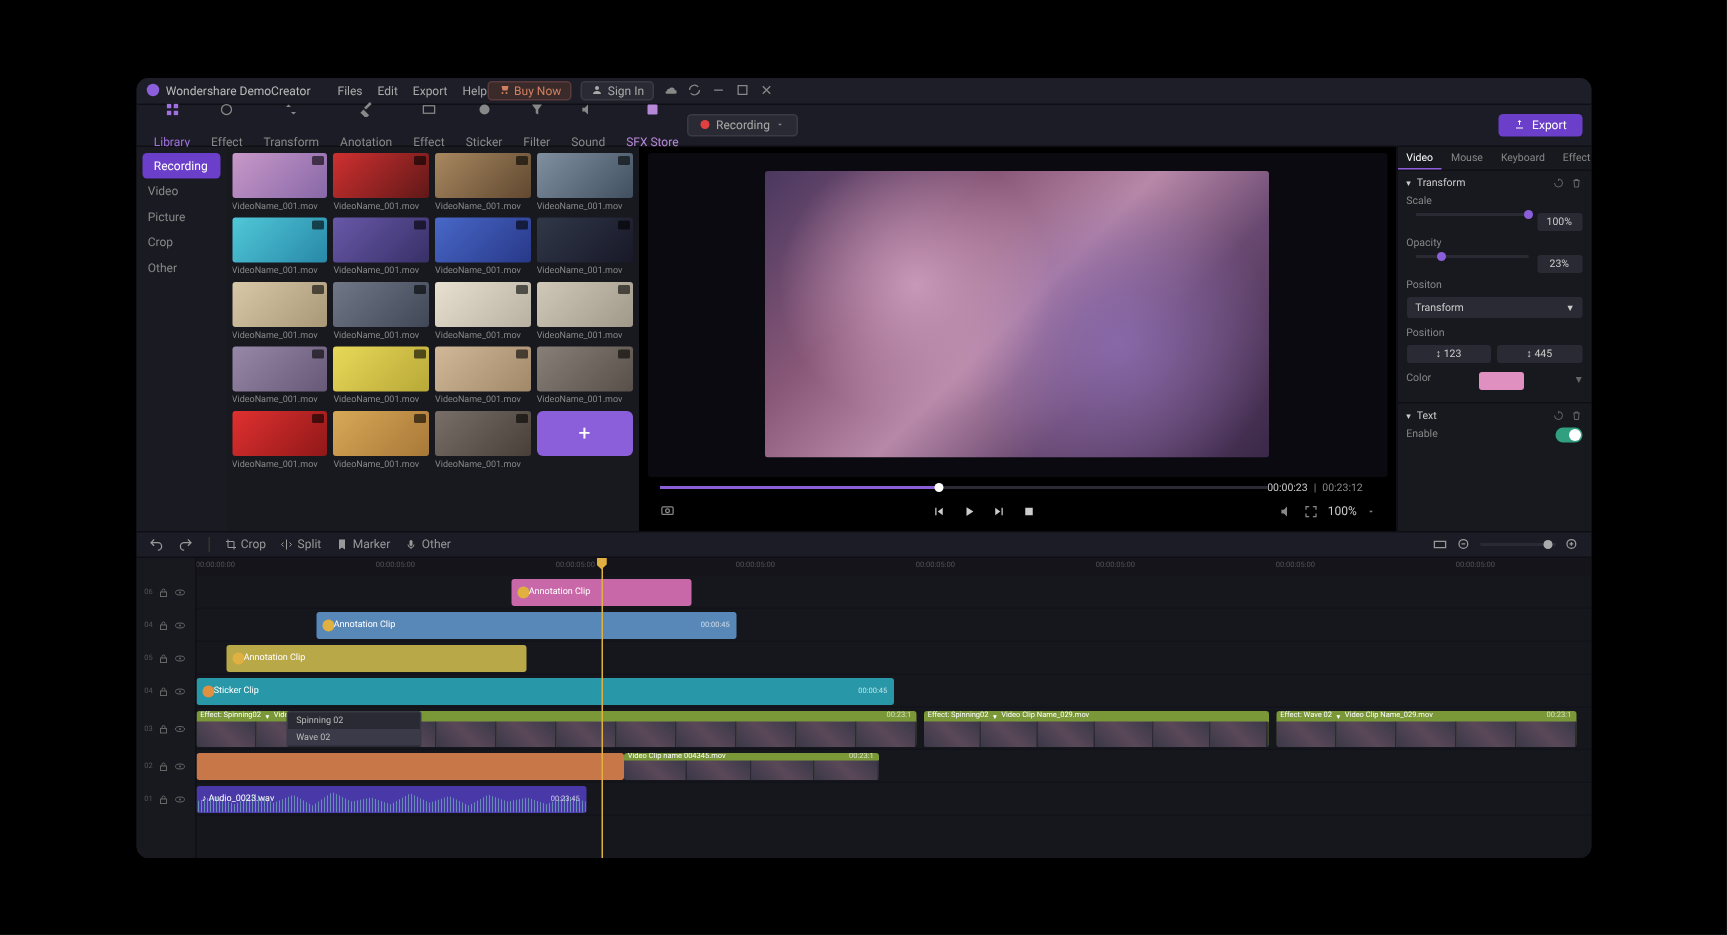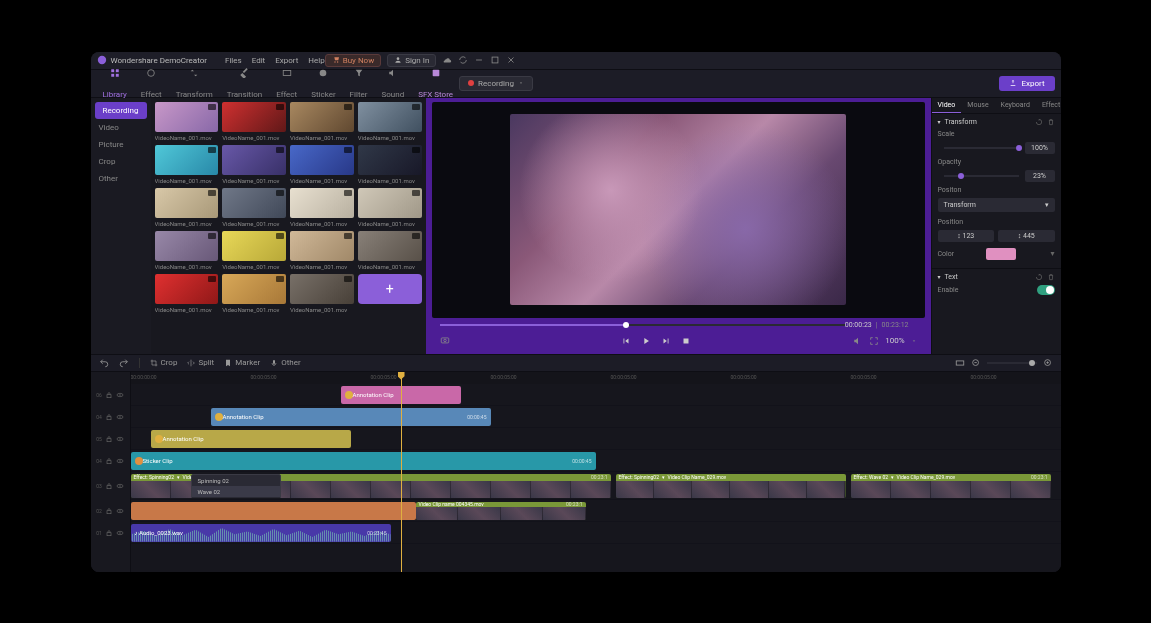--- a/index.html
+++ b/index.html
@@ -35,21 +35,21 @@
 .side-item { padding:4px 8px; cursor:pointer; color:#888; }
 .side-item.active { background:#6b3fc9; color:#fff; border-radius:3px; margin:0 4px; }
 .library-grid { flex:1; overflow:auto; padding:4px; display:grid; grid-template-columns:repeat(4,1fr); gap:4px; align-content:start; }
 .lib-item { display:flex; flex-direction:column; gap:2px; cursor:pointer; }
 .lib-thumb { width:100%; height:30px; border-radius:2px; position:relative; }
 .lib-thumb .cam { position:absolute; top:2px; right:2px; width:8px; height:6px; background:rgba(0,0,0,0.6); border-radius:1px; }
 .lib-label { font-size:6px; color:#888; white-space:nowrap; overflow:hidden; text-overflow:ellipsis; }
 .add-btn { background:#8b5fd9; border-radius:4px; display:flex; align-items:center; justify-content:center; height:30px; color:#fff; font-size:14px; }
 
 
-.preview-col { flex:1; display:flex; flex-direction:column; background:#4c1d95; padding:4px 6px; }
+.preview-col { flex:1; display:flex; flex-direction:column; background:#000000; padding:4px 6px; }
 .preview-canvas { flex:1; background:#0a0a10; border-radius:2px; display:flex; align-items:center; justify-content:center; position:relative; }
 .preview-img { width:68%; height:88%; border-radius:2px; background:
   radial-gradient(circle at 30% 40%, #c898b8 0%, transparent 35%),
   radial-gradient(circle at 70% 60%, #8868a8 0%, transparent 40%),
   linear-gradient(135deg, #4a3860 0%, #8a5878 30%, #b888a8 50%, #684870 70%, #3a2848 100%);
 }
 .preview-scrub { height:14px; display:flex; align-items:center; padding:0 8px; }
 .scrub-track { flex:1; height:2px; background:#2a2a34; position:relative; }
 .scrub-fill { position:absolute; left:0; top:0; height:100%; width:46%; background:#8b5fd9; }
 .scrub-knob { position:absolute; left:46%; top:50%; transform:translate(-50%,-50%); width:6px; height:6px; background:#fff; border-radius:50%; }
@@ -61,21 +61,21 @@
 .timecode .cur { color:#ccc; }
 
 
 .props-col { width:130px; background:#18181f; border-left:1px solid #0e0e14; display:flex; flex-direction:column; }
 .props-tabs { display:flex; border-bottom:1px solid #0e0e14; }
 .props-tab { padding:3px 6px; font-size:7px; color:#888; cursor:pointer; }
 .props-tab.active { color:#fff; border-bottom:1px solid #8b5fd9; }
 .prop-section { padding:4px 6px; }
 .prop-header { display:flex; align-items:center; gap:4px; color:#ccc; font-size:7px; margin-bottom:4px; }
 .prop-header .chev { font-size:6px; }
-.prop-row { display:flex; align-items:center; justify-content:space-between; margin-bottom:4px; }
+.prop-row { display:flex; justify-content:space-between; margin-bottom:4px; }
 .prop-label { font-size:7px; color:#888; }
 .prop-val-box { background:#2a2a34; padding:2px 6px; border-radius:2px; font-size:7px; color:#ccc; min-width:30px; text-align:center; }
 .slider { flex:1; height:2px; background:#2a2a34; margin:0 6px; position:relative; }
 .slider-knob { position:absolute; top:50%; transform:translate(-50%,-50%); width:6px; height:6px; background:#8b5fd9; border-radius:50%; }
 .prop-select { background:#2a2a34; padding:3px 6px; border-radius:2px; font-size:7px; color:#ccc; display:flex; justify-content:space-between; align-items:center; cursor:pointer; }
 .prop-inputs { display:flex; gap:4px; }
 .prop-inputs .prop-val-box { flex:1; }
 .color-swatch { width:30px; height:12px; background:#e090c0; border-radius:2px; cursor:pointer; }
 .toggle { width:18px; height:10px; background:#30a080; border-radius:5px; position:relative; cursor:pointer; }
 .toggle::after { content:''; position:absolute; right:1px; top:1px; width:8px; height:8px; background:#fff; border-radius:50%; }
@@ -203,21 +203,21 @@
       <div class="tool-tab">
           <svg viewBox="0 0 24 24">
             <path fill="currentColor" d="M4 8h8l-4-4zm16 8h-8l4 4z"></path>
           </svg>
           <span>Transform</span>
         </div>
       <div class="tool-tab">
           <svg viewBox="0 0 24 24">
             <path fill="currentColor" d="M3 17l5-5 9 9-5 5zm18-14l-3-3-9 9 3 3z"></path>
           </svg>
-          <span>Transition</span>
+          <span>Anotation</span>
         </div>
       <div class="tool-tab">
           <svg viewBox="0 0 24 24">
             <rect x="3" y="6" width="18" height="12" fill="none" stroke="currentColor" stroke-width="2"></rect>
           </svg>
           <span>Effect</span>
         </div>
       <div class="tool-tab">
           <svg viewBox="0 0 24 24">
             <circle cx="12" cy="12" r="8" fill="currentColor"></circle>

